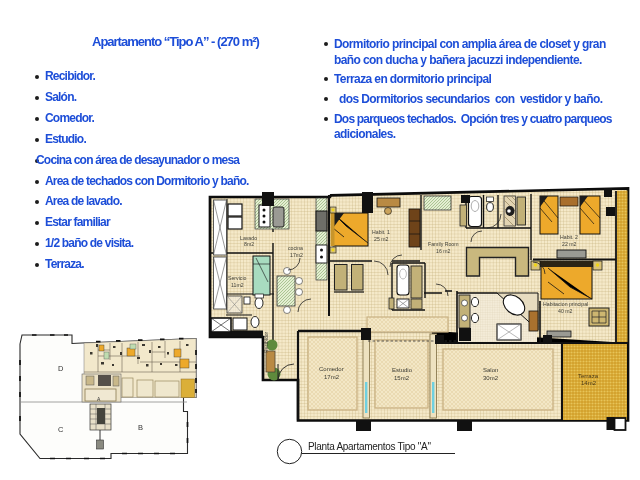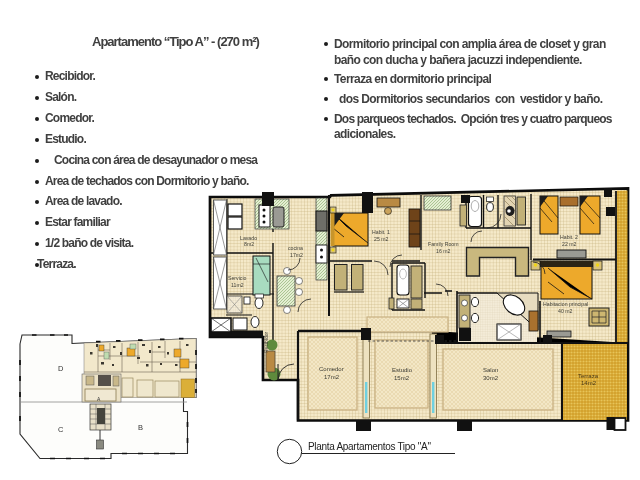--- a/index.html
+++ b/index.html
@@ -1,47 +1,47 @@
 <!DOCTYPE html>
 <html><head>
 <meta charset="utf-8">
 <style>
 html,body{margin:0;padding:0;}
 body{width:640px;height:480px;background:#ffffff;position:relative;overflow:hidden;
      font-family:"Liberation Sans",sans-serif;}
-.t{position:absolute;white-space:nowrap;color:#404040;}
+.t{position:absolute;white-space:nowrap;color:#1d4ed8;}
 .li{font-size:12px;font-weight:700;letter-spacing:-0.8px;}
 .lr{font-size:12px;font-weight:700;letter-spacing:-0.6px;text-align:center;}
 .bul{position:absolute;width:4px;height:4px;background:#1c1c1c;border-radius:50%;}
 </style>
 </head>
 <body>
 
 <div class="t" style="left:92px;top:34px;font-size:13px;font-weight:700;letter-spacing:-1.0px;">Apartamento “Tipo A” - (270 m²)</div>
 
 <div class="bul" style="left:35px;top:75px;"></div>
 <div class="t li" style="left:45px;top:69px;">Recibidor.</div>
 <div class="bul" style="left:35px;top:96px;"></div>
 <div class="t li" style="left:45px;top:90px;">Salón.</div>
 <div class="bul" style="left:35px;top:117px;"></div>
 <div class="t li" style="left:45px;top:111px;text-align:center;">Comedor.</div>
 <div class="bul" style="left:35px;top:138px;"></div>
 <div class="t li" style="left:45px;top:132px;">Estudio.</div>
 <div class="bul" style="left:35px;top:159px;"></div>
-<div class="t li" style="left:54px;top:153px;">Cocina con área de desayunador o mesa</div>
+<div class="t li" style="left:36px;top:153px;">Cocina con área de desayunador o mesa</div>
 <div class="bul" style="left:35px;top:180px;"></div>
 <div class="t li" style="left:45px;top:174px;">Area de techados con Dormitorio y baño.</div>
 <div class="bul" style="left:35px;top:200px;"></div>
 <div class="t li" style="left:45px;top:194px;text-align:center;">Area de lavado.</div>
 <div class="bul" style="left:35px;top:221px;"></div>
 <div class="t li" style="left:45px;top:215px;">Estar familiar</div>
 <div class="bul" style="left:35px;top:242px;"></div>
 <div class="t li" style="left:45px;top:236px;">1/2 baño de visita.</div>
 <div class="bul" style="left:35px;top:263px;"></div>
-<div class="t li" style="left:37px;top:257px;">Terraza.</div>
+<div class="t li" style="left:45px;top:257px;">Terraza.</div>
 
 <div class="bul" style="left:324px;top:42px;"></div>
 <div class="t lr" style="left:334px;top:37px;">Dormitorio principal con amplia área de closet y gran</div>
 <div class="t lr" style="left:334px;top:53px;">baño con ducha y bañera jacuzzi independiente.</div>
 <div class="bul" style="left:324px;top:77px;"></div>
 <div class="t lr" style="left:334px;top:72px;">Terraza en dormitorio principal</div>
 <div class="bul" style="left:324px;top:97px;"></div>
 <div class="t lr" style="left:339px;top:92px;">dos Dormitorios secundarios&nbsp; con&nbsp; vestidor y baño.</div>
 <div class="bul" style="left:324px;top:117px;"></div>
 <div class="t lr" style="left:334px;top:112px;letter-spacing:-0.8px;">Dos parqueos techados.&nbsp; Opción tres y cuatro parqueos</div>

